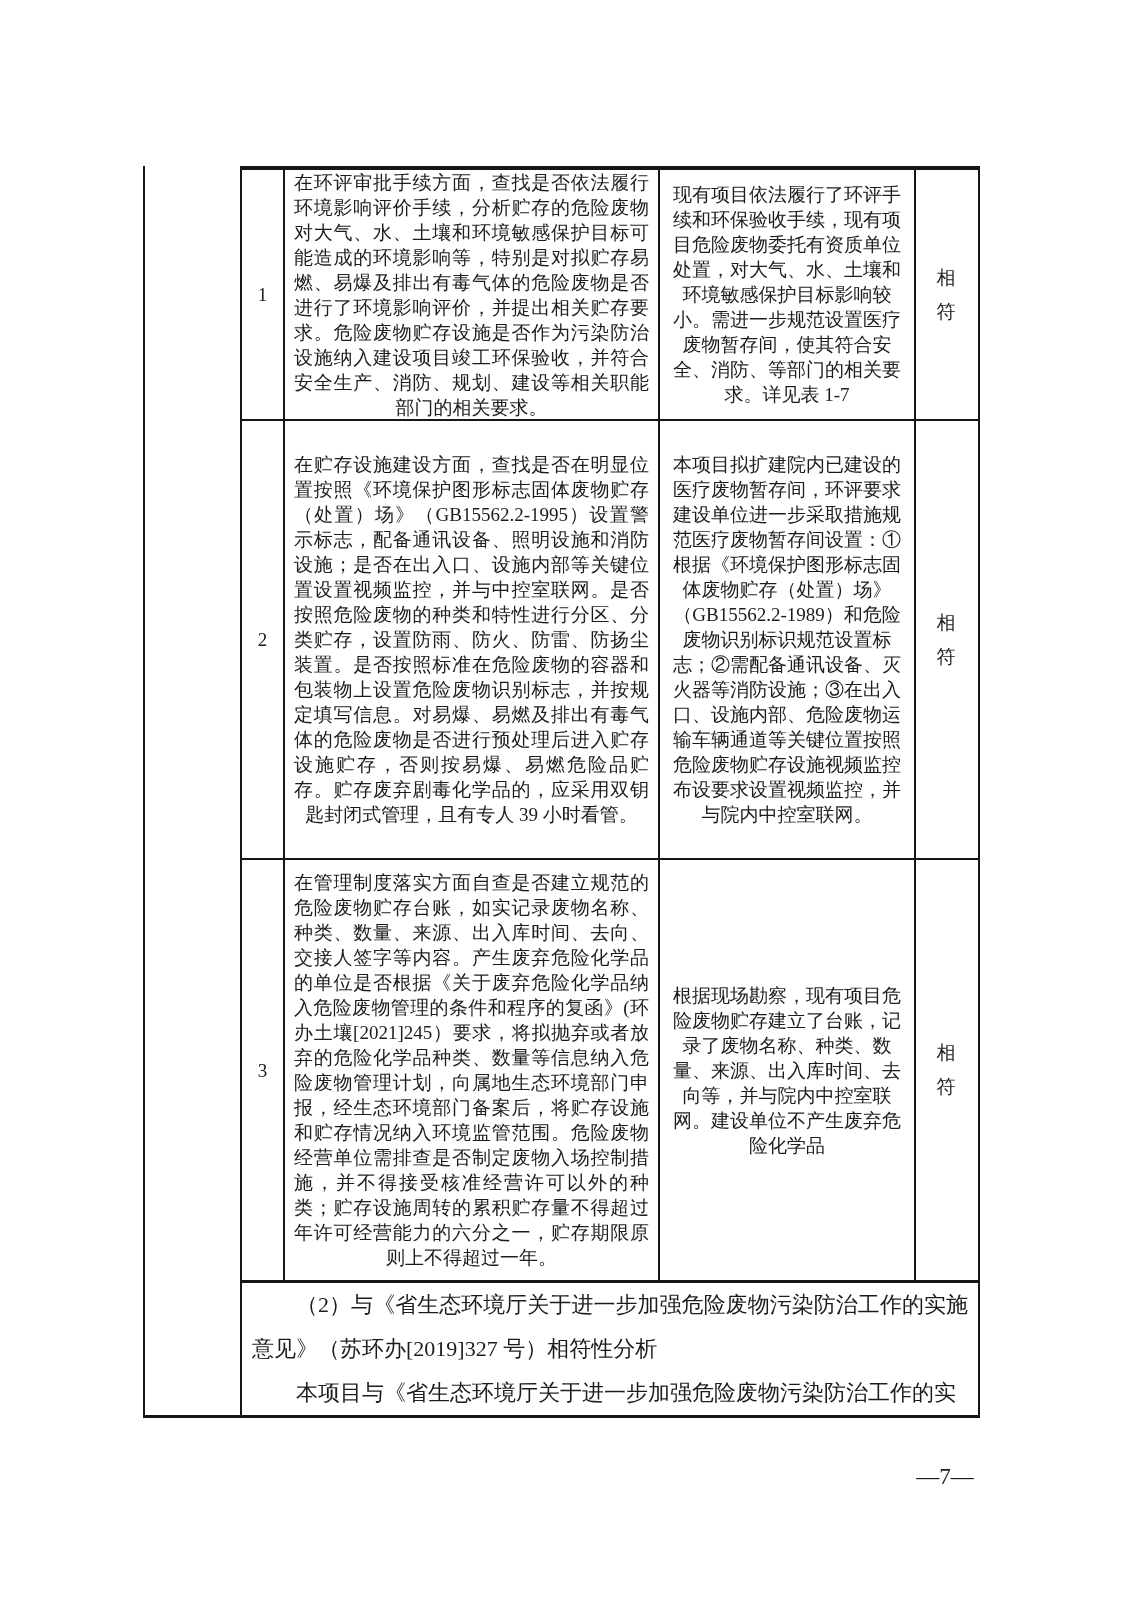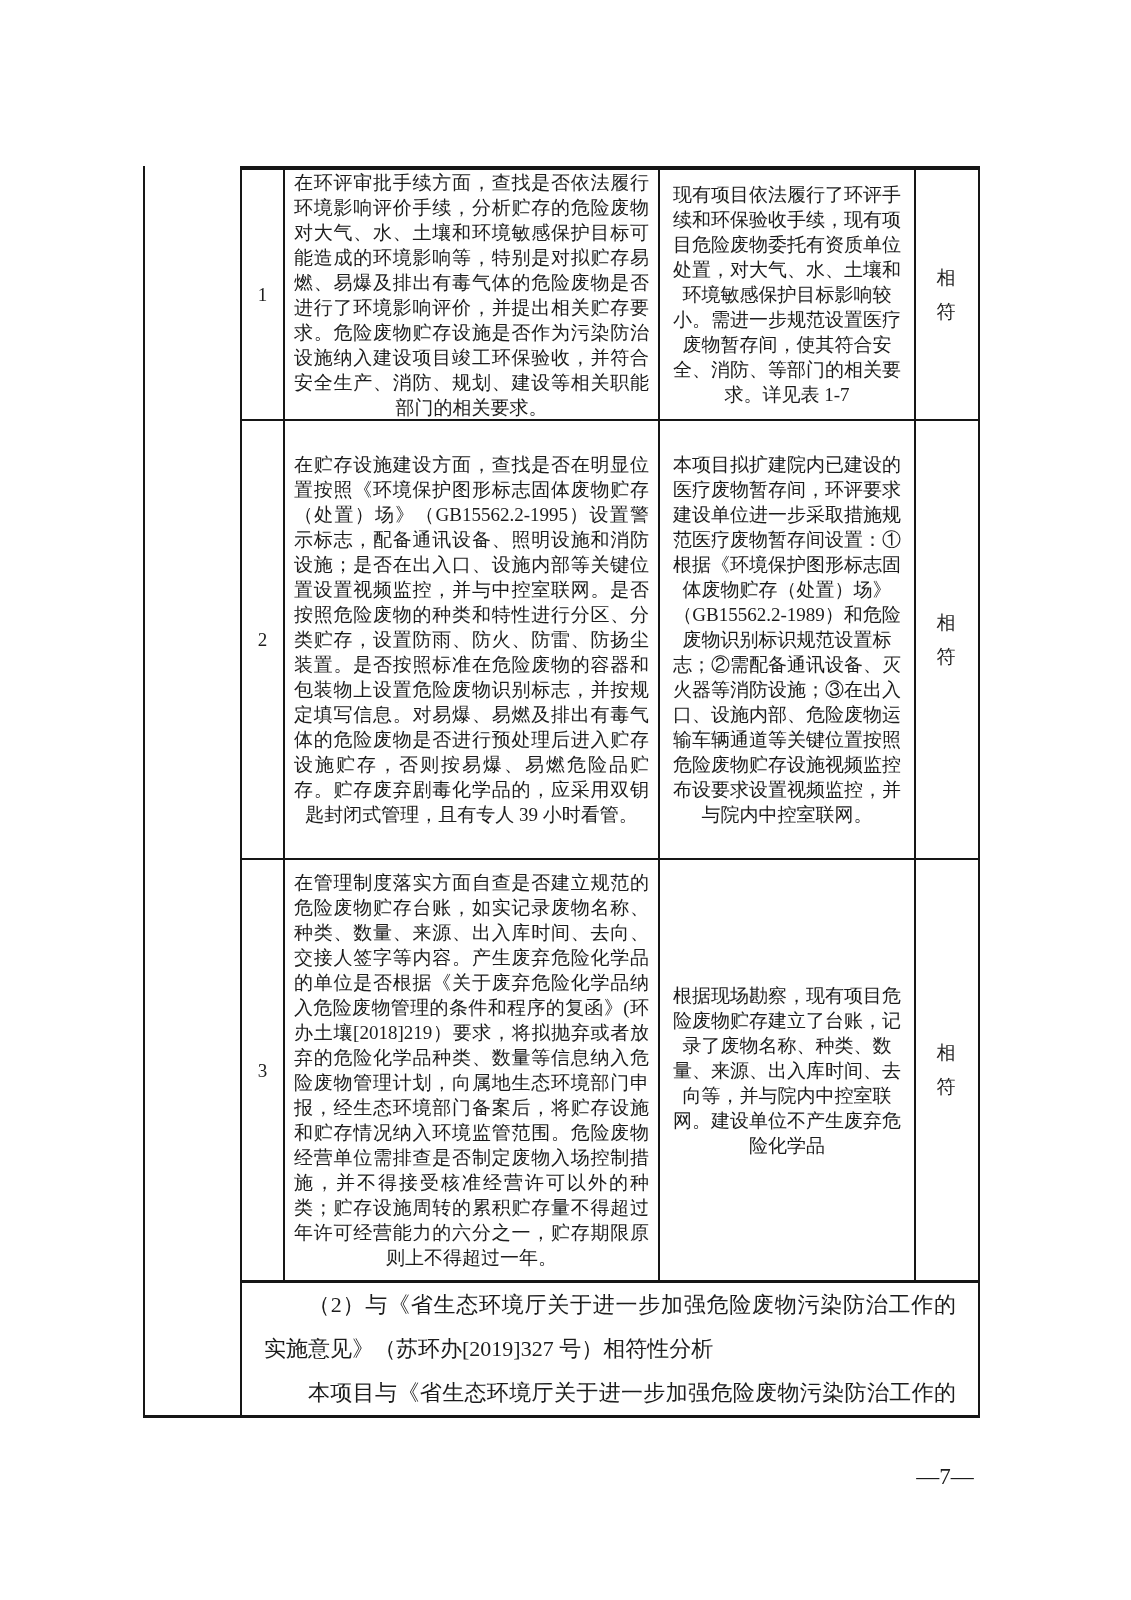--- a/index.html
+++ b/index.html
@@ -25,21 +25,21 @@
     display:flex;flex-direction:column;justify-content:center;
     overflow:hidden;font-size:19px;line-height:25px;
   }
   .cell.num{width:43px;flex:none;align-items:center;text-align:center;}
   .cell.check{width:375px;flex:none;padding:7px 9px;text-align:justify;text-align-last:center;}
   .cell.result{width:256px;flex:none;padding:0 13px;text-align:center;}
   .cell.status{flex:1;border-right:none;align-items:center;}
   .vtext{display:block;width:21px;word-break:break-all;text-align:left;line-height:34px;}
   .bottom-row{
     box-sizing:border-box;height:132px;flex:none;overflow:hidden;
-    padding:0 22px;font-size:22px;line-height:44px;text-align:justify;
+    padding:0 10px;font-size:22px;line-height:44px;text-align:justify;
   }
   .bottom-row p{margin:0;text-indent:2em;}
   .page-number{
     position:absolute;left:897px;top:1460px;width:96px;height:34px;
     font-size:23px;line-height:34px;text-align:center;color:#1c1c1c;
   }
 </style>
 </head>
 <body>
 
@@ -64,21 +64,21 @@
         <div class="cell num">2</div>
         <div class="cell check">在贮存设施建设方面，查找是否在明显位置按照《环境保护图形标志固体废物贮存（处置）场》（GB15562.2-1995）设置警示标志，配备通讯设备、照明设施和消防设施；是否在出入口、设施内部等关键位置设置视频监控，并与中控室联网。是否按照危险废物的种类和特性进行分区、分类贮存，设置防雨、防火、防雷、防扬尘装置。是否按照标准在危险废物的容器和包装物上设置危险废物识别标志，并按规定填写信息。对易爆、易燃及排出有毒气体的危险废物是否进行预处理后进入贮存设施贮存，否则按易爆、易燃危险品贮存。贮存废弃剧毒化学品的，应采用双钥匙封闭式管理，且有专人 39 小时看管。</div>
         <div class="cell result">本项目拟扩建院内已建设的医疗废物暂存间，环评要求建设单位进一步采取措施规范医疗废物暂存间设置：①根据《环境保护图形标志固体废物贮存（处置）场》（GB15562.2-1989）和危险废物识别标识规范设置标志；②需配备通讯设备、灭火器等消防设施；③在出入口、设施内部、危险废物运输车辆通道等关键位置按照危险废物贮存设施视频监控布设要求设置视频监控，并与院内中控室联网。</div>
         <div class="cell status">
           <span class="vtext">相符</span>
         </div>
       </div>
 
       <div class="check-row row-3">
         <div class="cell num">3</div>
-        <div class="cell check">在管理制度落实方面自查是否建立规范的危险废物贮存台账，如实记录废物名称、种类、数量、来源、出入库时间、去向、交接人签字等内容。产生废弃危险化学品的单位是否根据《关于废弃危险化学品纳入危险废物管理的条件和程序的复函》(环办土壤[2018]219）要求，将拟抛弃或者放弃的危险化学品种类、数量等信息纳入危险废物管理计划，向属地生态环境部门申报，经生态环境部门备案后，将贮存设施和贮存情况纳入环境监管范围。危险废物经营单位需排查是否制定废物入场控制措施，并不得接受核准经营许可以外的种类；贮存设施周转的累积贮存量不得超过年许可经营能力的六分之一，贮存期限原则上不得超过一年。</div>
+        <div class="cell check">在管理制度落实方面自查是否建立规范的危险废物贮存台账，如实记录废物名称、种类、数量、来源、出入库时间、去向、交接人签字等内容。产生废弃危险化学品的单位是否根据《关于废弃危险化学品纳入危险废物管理的条件和程序的复函》(环办土壤[2021]245）要求，将拟抛弃或者放弃的危险化学品种类、数量等信息纳入危险废物管理计划，向属地生态环境部门申报，经生态环境部门备案后，将贮存设施和贮存情况纳入环境监管范围。危险废物经营单位需排查是否制定废物入场控制措施，并不得接受核准经营许可以外的种类；贮存设施周转的累积贮存量不得超过年许可经营能力的六分之一，贮存期限原则上不得超过一年。</div>
         <div class="cell result">根据现场勘察，现有项目危险废物贮存建立了台账，记录了废物名称、种类、数量、来源、出入库时间、去向等，并与院内中控室联网。建设单位不产生废弃危险化学品</div>
         <div class="cell status">
           <span class="vtext">相符</span>
         </div>
       </div>
 
       <div class="bottom-row">
         <p>（2）与《省生态环境厅关于进一步加强危险废物污染防治工作的实施意见》（苏环办[2019]327 号）相符性分析</p>
         <p>本项目与《省生态环境厅关于进一步加强危险废物污染防治工作的实</p>
       </div>

